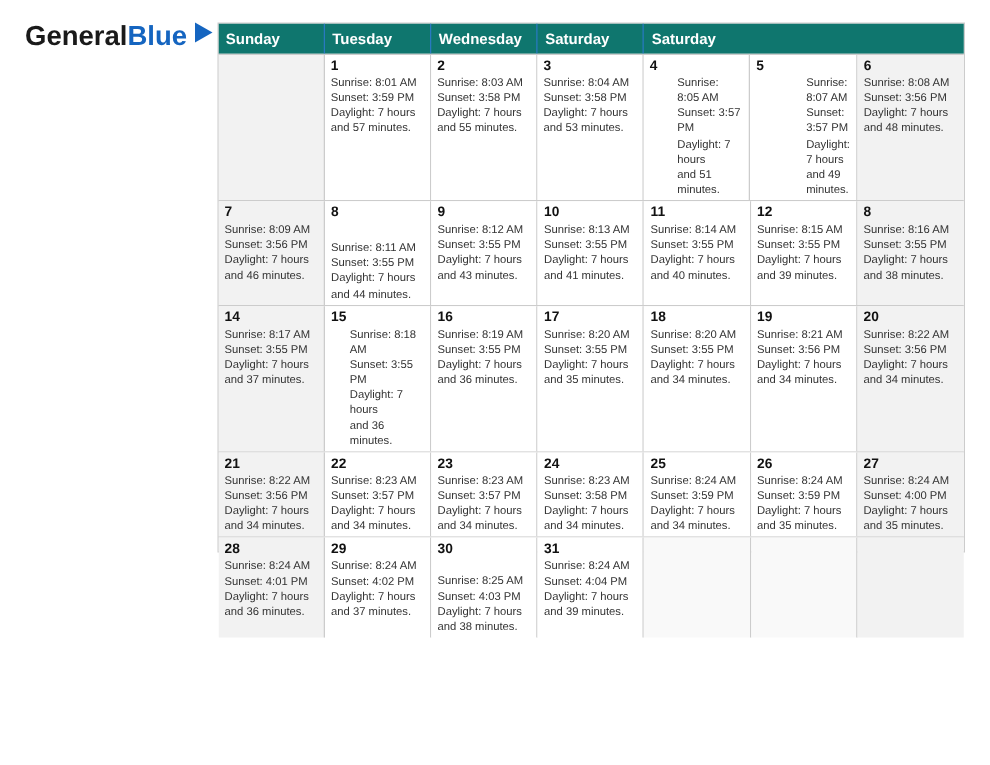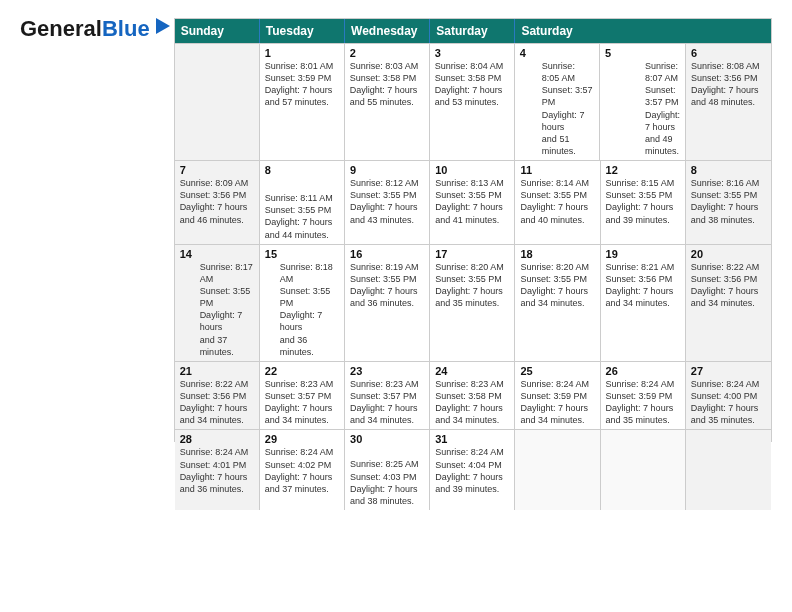--- a/index.html
+++ b/index.html
@@ -225,21 +225,21 @@
             <span class="day-num">8</span>
             <div class="cell-text" style="white-space: pre-line;">Sunrise: 8:16 AM
 Sunset: 3:55 PM
 Daylight: 7 hours
 and 38 minutes.</div>
           </div>
         </div>
         <div class="cal-row">
           <div class="cal-cell shaded">
             <span class="day-num">14</span>
-            <div class="cell-text" style="white-space: pre-line; margin-left: 20px;">Sunrise: 8:17 AM
+            <div class="cell-text" style="white-space: pre-line;">Sunrise: 8:17 AM
 Sunset: 3:55 PM
 Daylight: 7 hours
 and 37 minutes.</div>
           </div>
           <div class="cal-cell">
             <span class="day-num">15</span>
             <div class="cell-text" style="white-space: pre-line; margin-left: 15px;">Sunrise: 8:18 AM
 Sunset: 3:55 PM
 Daylight: 7 hours
 and 36 minutes.</div>

